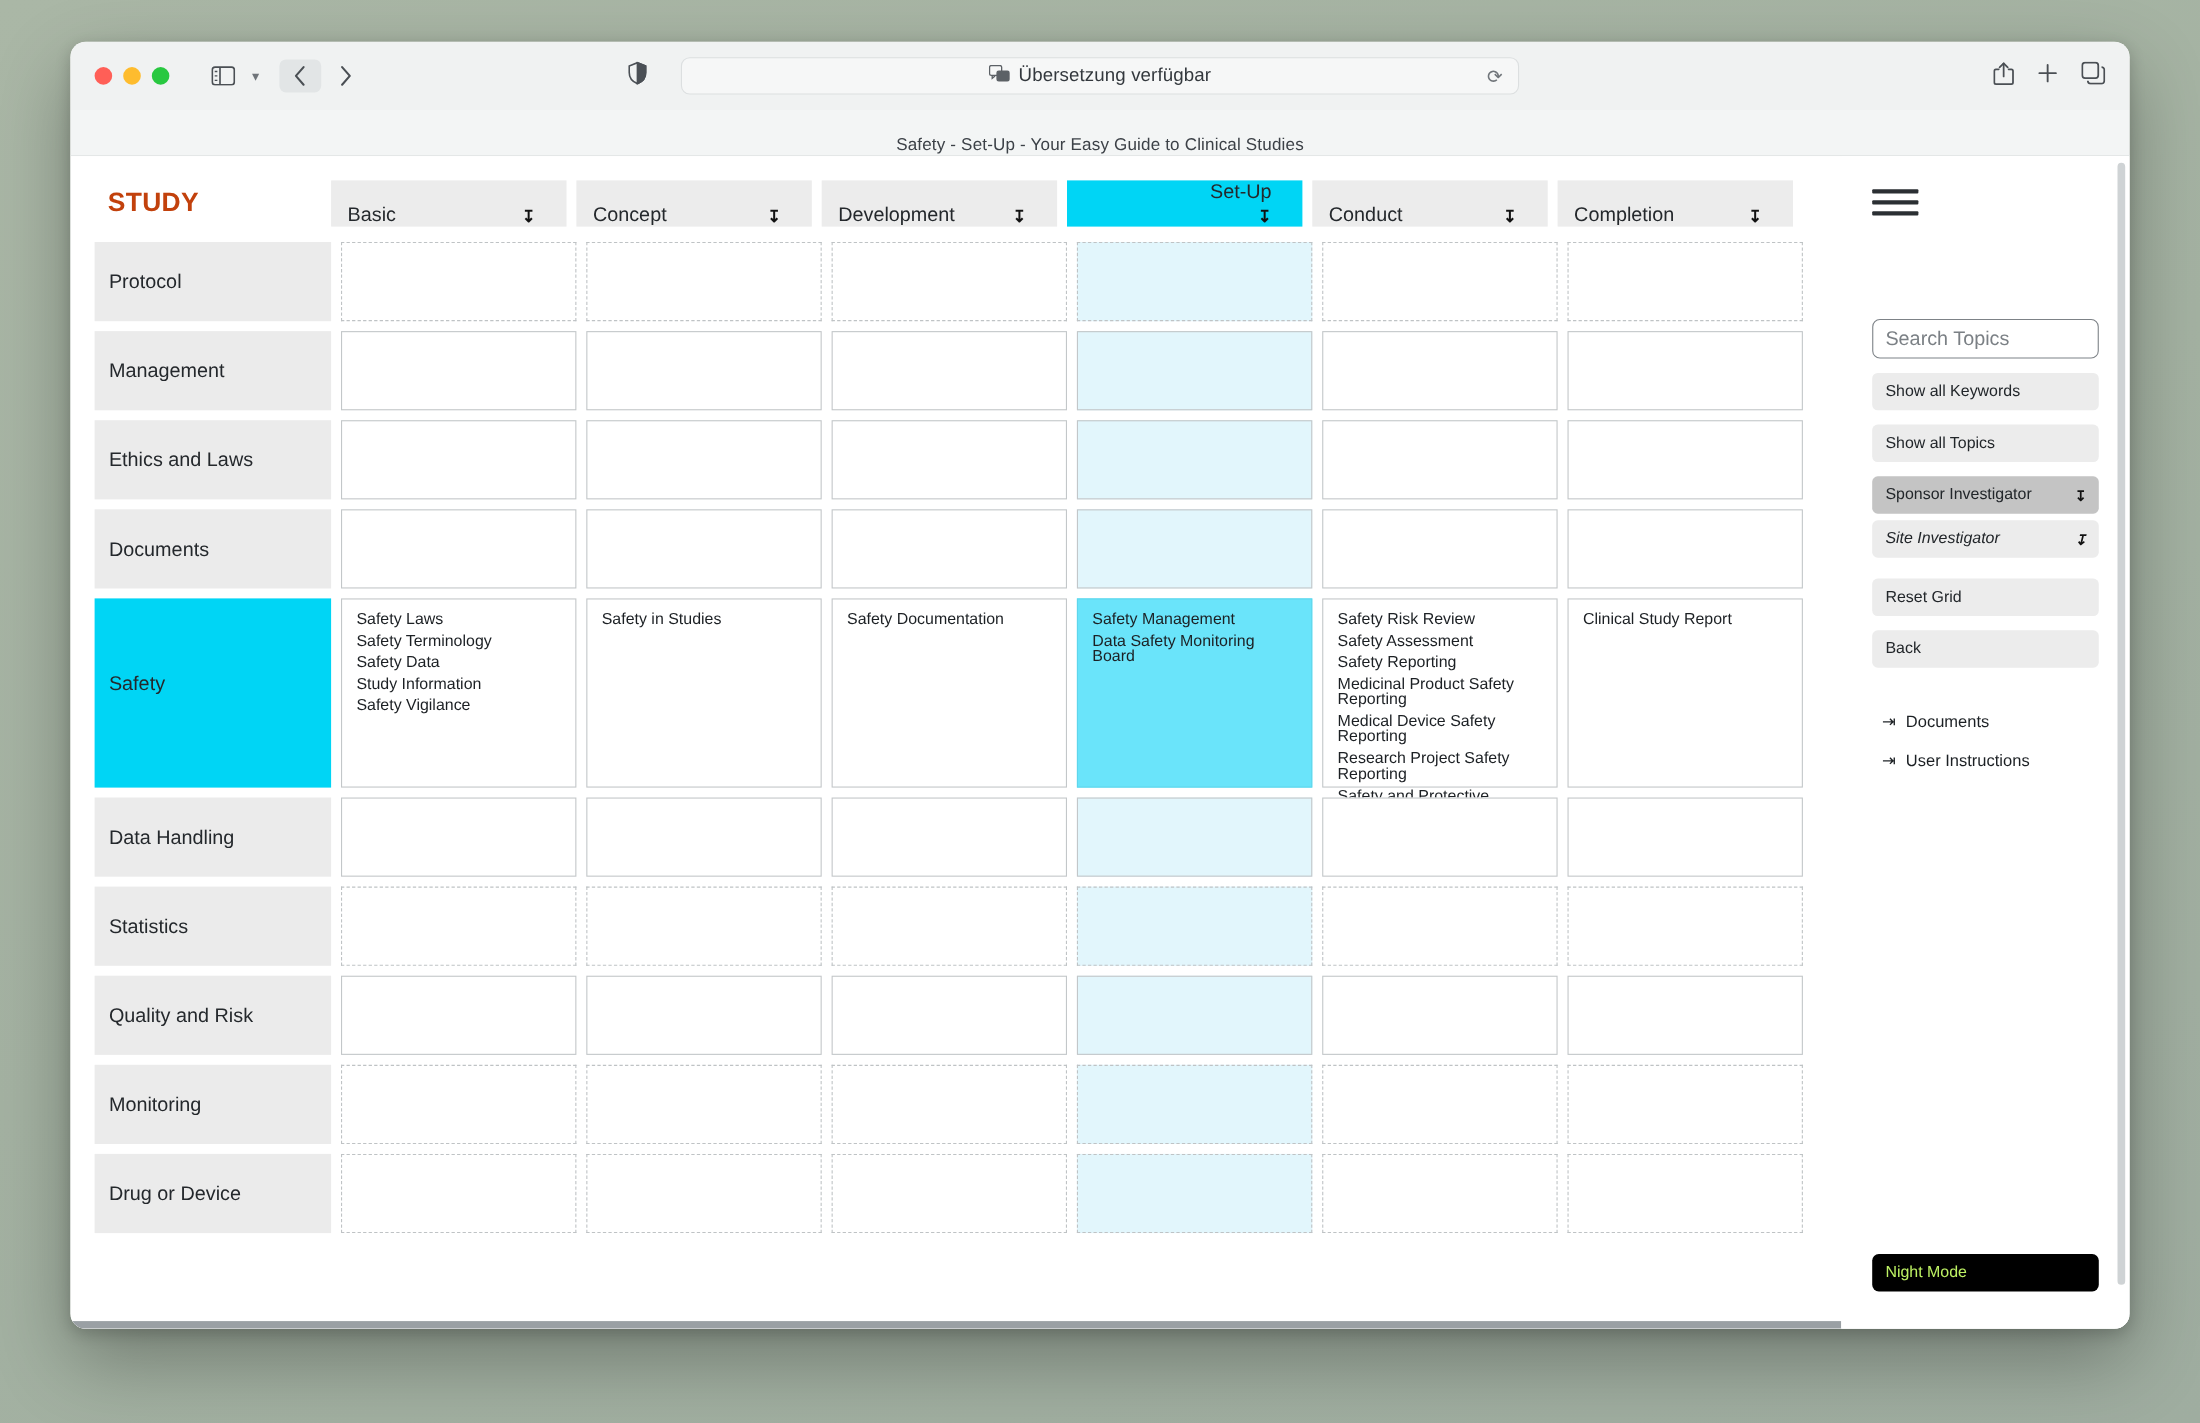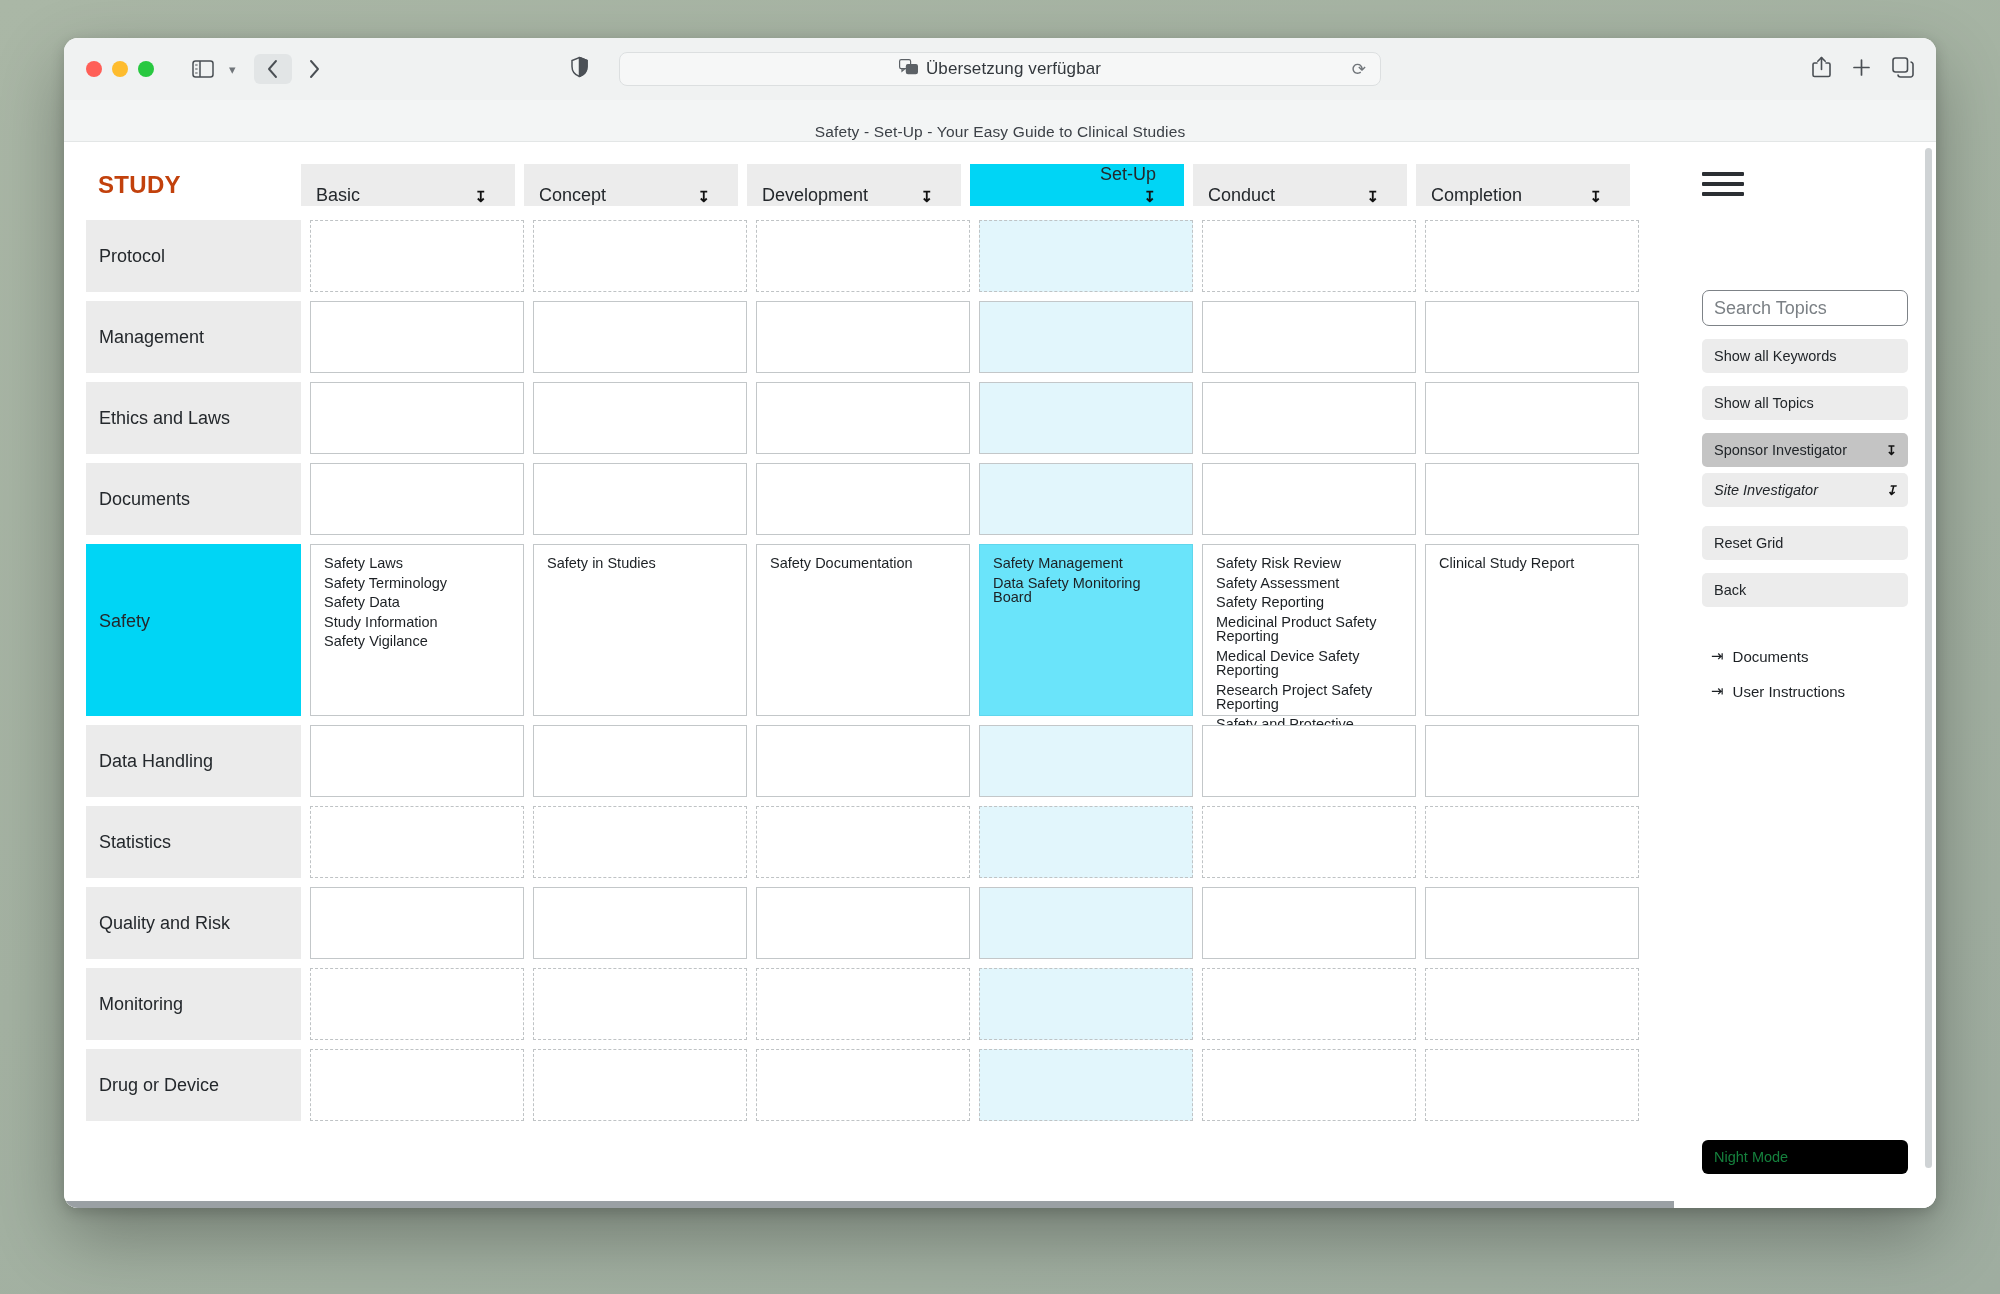--- a/index.html
+++ b/index.html
@@ -294,21 +294,21 @@
     left: 28px;
     bottom: 34px;
     width: 206px;
     height: 34px;
     background: #000000;
     border-radius: 6px;
     display: flex;
     align-items: center;
     padding-left: 12px;
   }
-  .nightmode .txt { color: #15803d; font-size: 14.5px; }
+  .nightmode .txt { color: #bef264; font-size: 14.5px; }
 
   
   .vscroll {
     position: absolute;
     right: 4px;
     top: 6px;
     width: 7px;
     height: 1020px;
     border-radius: 4px;
     background: #cfd3d5;

